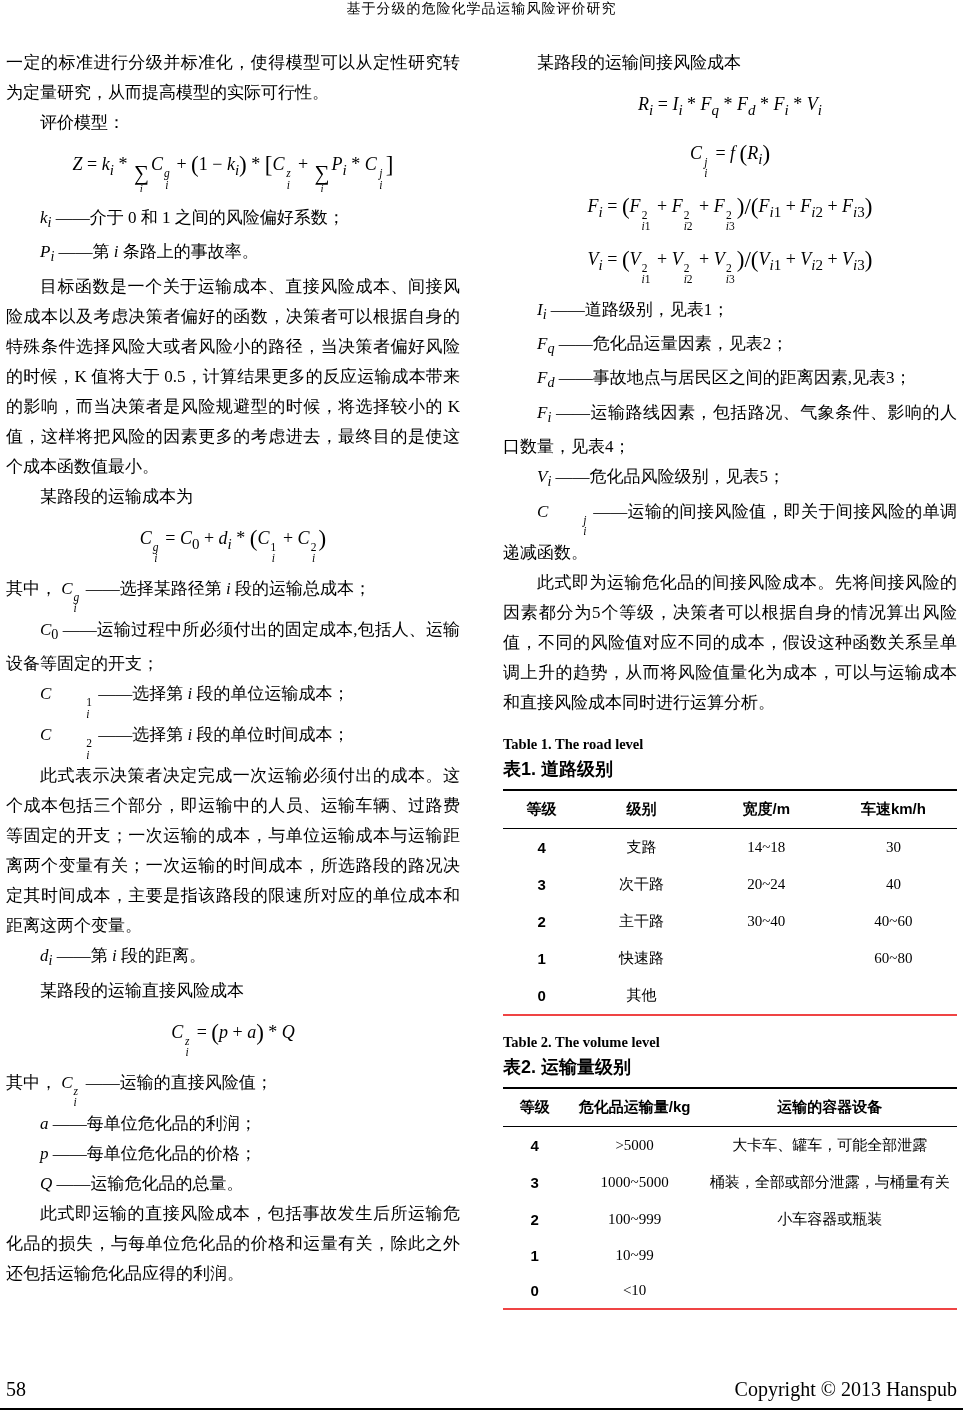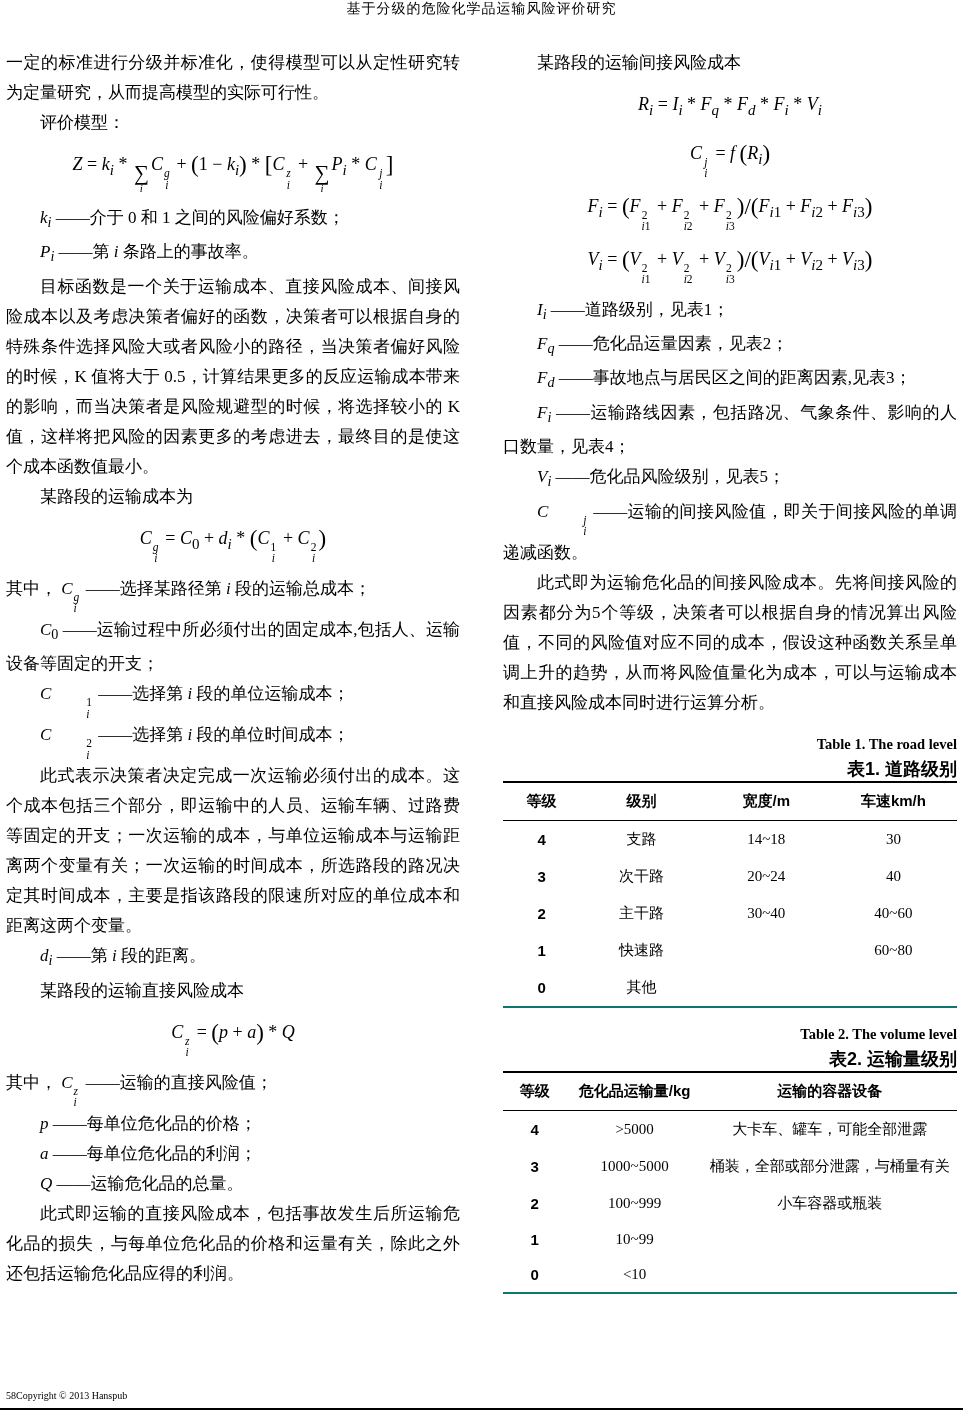--- a/index.html
+++ b/index.html
@@ -21,32 +21,32 @@
   .frm i, .col i { font-family:"Liberation Serif","DejaVu Serif",serif; }
   .sg { display:inline-flex; flex-direction:column; align-items:center; vertical-align:-10px;
         line-height:1; margin:0 2px; }
   .sg .s { font-size:21px; font-style:normal; }
   .sg .u { font-size:11px; font-style:italic; margin-top:-1px; }
   .sp { display:inline-flex; flex-direction:column; align-items:flex-start; vertical-align:-7px;
         line-height:1; font-size:11.5px; font-style:normal; margin:0 2px 0 1px; }
   .sp span { display:block; min-height:11px; min-width:6px; }
   .bg { font-size:23px; font-style:normal; vertical-align:-2px; }
   
-  .tbl-caption { text-align:right; margin-top:18px; font-weight:bold; }
+  .tbl-caption { text-align:left; margin-top:18px; font-weight:bold; }
   .cap-en { font-size:14.5px; }
   .cap-zh { font-size:18px; font-family:"Liberation Sans","DejaVu Sans",sans-serif; margin-top:4px; }
-  table.datatable { width:100%; border-collapse:collapse; 
-    border-top:2px solid #000; border-bottom:2px solid #0f766e; }
+  table.datatable { width:100%; border-collapse:collapse; margin-top:8px;
+    border-top:2px solid #000; border-bottom:2px solid #ef4444; }
   table.datatable th { font-weight:bold; font-size:15px; padding:9px 2px; text-align:center;
     border-bottom:1px solid #000; font-family:"Liberation Sans","DejaVu Sans",sans-serif; }
   table.datatable td { font-size:15px; padding:9px 2px; text-align:center; }
   td.grade { font-weight:bold; font-family:"Liberation Sans","DejaVu Sans",sans-serif; }
   
   .footer { position:absolute; left:6px; right:6px; bottom:13px; display:flex;
-    justify-content:flex-start; font-size:10px; }
+    justify-content:space-between; font-size:20px; }
   .bottom-rule { position:absolute; left:0; right:0; bottom:4px; height:2px; background:#000; }
 </style>
 </head>
 <body>
 
 <div class="page">
 
   <div class="running-head">基于分级的危险化学品运输风险评价研究</div>
 
   <div class="columns">
@@ -101,22 +101,22 @@
       <p class="indent"><i>d</i><sub><i>i</i></sub> ——第 <i>i</i> 段的距离。</p>
       <p class="indent">某路段的运输直接风险成本</p>
       <div class="frm"><i>C</i><span class="sp">
             <span><i>z</i></span>
             <span><i>i</i></span>
           </span> = <span class="bg">(</span><i>p</i> + <i>a</i><span class="bg">)</span> * <i>Q</i></div>
       <p class="noindent">其中， <i>C</i><span class="sp">
             <span><i>z</i></span>
             <span><i>i</i></span>
           </span> ——运输的直接风险值；</p>
+      <p class="indent"><i>a</i> ——每单位危化品的利润；</p>
       <p class="indent"><i>p</i> ——每单位危化品的价格；</p>
-      <p class="indent"><i>a</i> ——每单位危化品的利润；</p>
       <p class="indent"><i>Q</i> ——运输危化品的总量。</p>
       <p class="indent">此式即运输的直接风险成本，包括事故发生后所运输危化品的损失，与每单位危化品的价格和运量有关，除此之外还包括运输危化品应得的利润。</p>
     </div>
 
     <div class="col">
       <p class="indent">某路段的运输间接风险成本</p>
       <div class="frm"><i>R</i><sub><i>i</i></sub> = <i>I</i><sub><i>i</i></sub> * <i>F</i><sub><i>q</i></sub> * <i>F</i><sub><i>d</i></sub> * <i>F</i><sub><i>i</i></sub> * <i>V</i><sub><i>i</i></sub></div>
       <div class="frm"><i>C</i><span class="sp">
             <span><i>j</i></span>
             <span><i>i</i></span>

